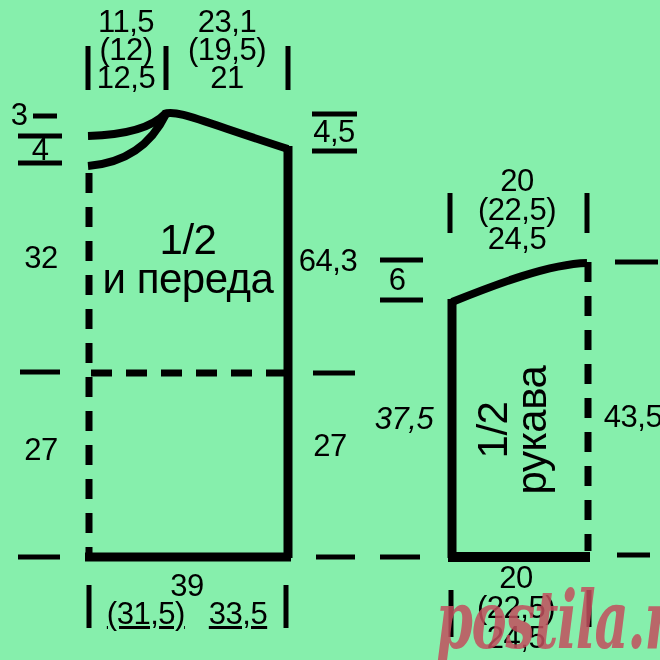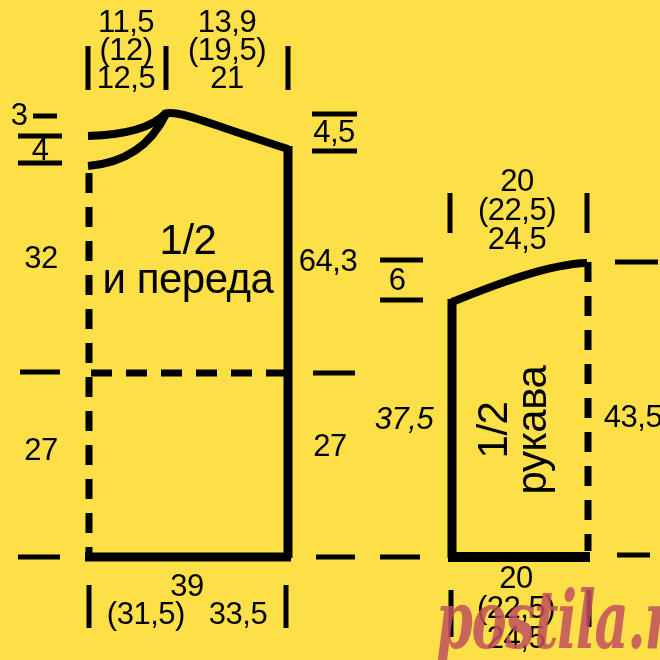--- a/index.html
+++ b/index.html
@@ -29,40 +29,40 @@
     text-align:center;
     font-size:42px;
     line-height:39px;
     color:var(--line,#000);
     white-space:nowrap;
     letter-spacing:-0.5px;
   }
   .rot{
     transform:translate(-50%,-50%) rotate(-90deg);
   }
-  .gap-row{display:flex;justify-content:center;gap:24px;}
+  .gap-row{display:flex;justify-content:center;gap:24px;text-decoration:underline;}
   #watermark{
     position:absolute;
     left:436px;top:580px;
     font-family:"DejaVu Serif", serif;
     font-style:italic;
     font-weight:bold;
     font-size:80px;
     line-height:80px;
     letter-spacing:-2px;
     transform:scaleX(0.66);
     transform-origin:left center;
     white-space:nowrap;
     z-index:5;
   }
 </style>
 </head>
 <body>
 
-<div id="stage" style="background: #fde047;">
+<div id="stage" style="background: #86efac;">
 
   <svg width="660" height="660" viewBox="0 0 660 660" fill="none" stroke="#000000">
 
     <g stroke-width="8">
       <path d="M88 136 C124 135 151 129 166 113"></path>
       <path d="M88 166 C124 163 150 147 166 114"></path>
       <path d="M164 114 C176 109 198 120 288 149"></path>
       <path d="M288 146 L288 558" stroke-width="9"></path>
       <path d="M85 557 L291 557" stroke-width="9"></path>
       <path d="M89 173 L89 556" stroke-width="7" stroke-dasharray="20 14"></path>
@@ -103,21 +103,21 @@
     </g>
   </svg>
 
   <div class="lbl" style="left:126px;top:50px;">
     <div>11,5</div>
     <div>(12)</div>
     <div>12,5</div>
   </div>
 
   <div class="lbl" style="left:227px;top:50px;">
-    <div>13,9</div>
+    <div>23,1</div>
     <div>(19,5)</div>
     <div>21</div>
   </div>
 
   <div class="lbl" style="left:19px;top:115px;">3</div>
   <div class="lbl" style="left:40px;top:150px;">4</div>
   <div class="lbl" style="left:334px;top:132px;">4,5</div>
 
   <div class="lbl" style="left:41px;top:258px;">32</div>
   <div class="lbl" style="left:328px;top:261px;">64,3</div>

